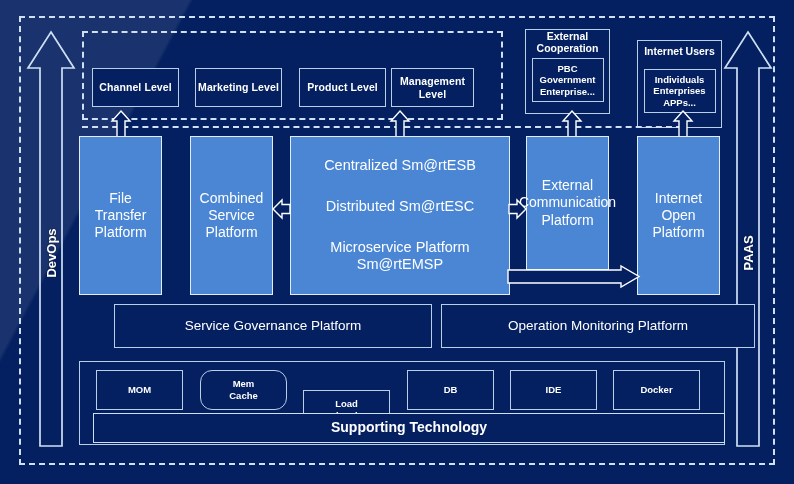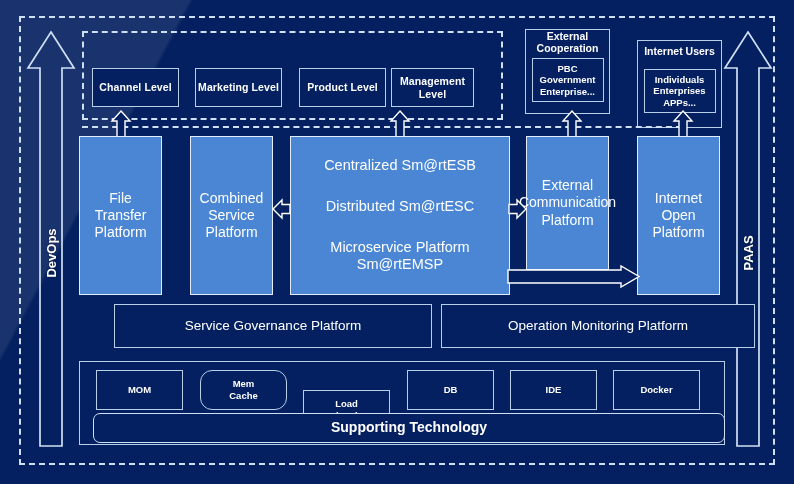--- a/index.html
+++ b/index.html
@@ -62,21 +62,21 @@
   }
 
   
   .t-level    { font-size: 10.5px; font-weight: bold; letter-spacing: .1px; }
   .t-ext-head { font-size: 10.5px; font-weight: bold; }
   .t-ext-sub  { font-size: 9.5px;  font-weight: bold; }
   .t-platform { font-size: 14px; font-weight: normal; }
   .t-center   { font-size: 14.5px; font-weight: normal; gap: 23px; }
   .t-gov      { font-size: 13.5px; font-weight: normal; margin-left: 35px; }
   .t-tech     { font-size: 9.5px; font-weight: bold; }
-  .t-support  { font-size: 14px; font-weight: bold; border-radius: 7px; }
+  .t-support  { font-size: 14px; font-weight: bold; }
   .vert-label {
     position: absolute;
     left: 50%;
     transform: translate(-50%, -50%) rotate(-90deg);
     white-space: nowrap;
     font-size: 13px;
     font-weight: bold;
     color: #ffffff;
     text-shadow: 0 0 2px rgba(0,0,0,.5);
   }

